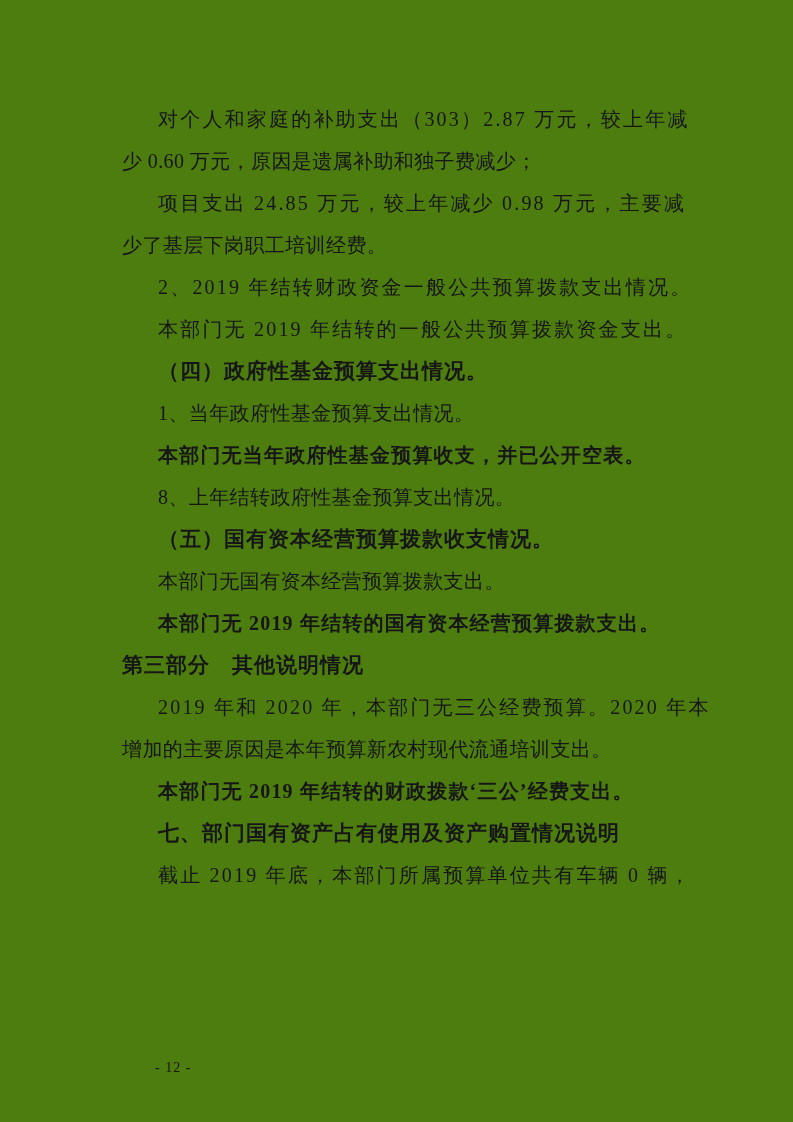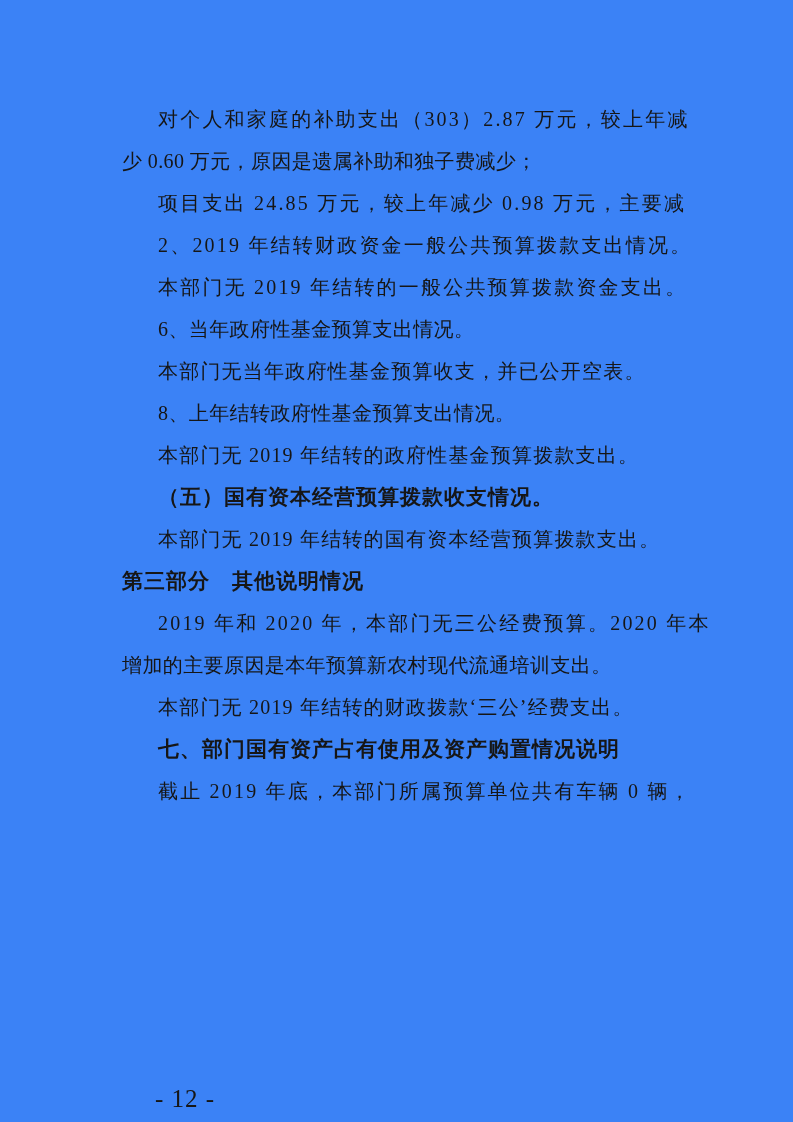--- a/index.html
+++ b/index.html
@@ -1,70 +1,72 @@
 <!DOCTYPE html>
 <html><head>
 <meta charset="utf-8">
 <style>
   html,body { margin:0; padding:0; background:#888; }
   .page {
     position:relative;
     width:793px; height:1122px;
     margin:0 auto;
-    background:#3b82f6;
+    background:#4d7c0f;
     overflow:hidden;
     font-family:"Liberation Serif","DejaVu Serif",serif;
     color:#161616;
   }
   .content {
     position:absolute;
     left:122px; top:98px;
     width:570px;
   }
   .line {
     height:42px;
     line-height:42px;
     font-size:20px;
     white-space:nowrap;
     letter-spacing:0.4px;
   }
   .indent { padding-left:36px; }
   .ls-s { letter-spacing:2.2px; }   
-  .ls-m { letter-spacing:1.2px; }   
+  .ls-m { letter-spacing:1.2px;font-weight:bold; }   
   .bold {
     font-weight:bold;
     font-family:"Liberation Sans","DejaVu Sans",sans-serif;
     font-size:21px;
     letter-spacing:1px;
   }
   .center { text-align:left; padding-left:0; }
   .footer {
     position:absolute;
-    left:155px; top:1084px;
+    left:155px; top:1053px;
     height:30px; line-height:30px;
-    font-size:25px;
+    font-size:14px;
     letter-spacing:1px;
     color:#161616;
   }
 </style>
 </head>
 <body>
 
 <div class="page">
   <div class="content">
     <div class="line indent ls-s">对个人和家庭的补助支出（303）2.87 万元，较上年减</div>
     <div class="line">少 0.60 万元，原因是遗属补助和独子费减少；</div>
     <div class="line indent ls-s">项目支出 24.85 万元，较上年减少 0.98 万元，主要减</div>
+    <div class="line">少了基层下岗职工培训经费。</div>
     <div class="line indent ls-s">2、2019 年结转财政资金一般公共预算拨款支出情况。</div>
     <div class="line indent ls-s">本部门无 2019 年结转的一般公共预算拨款资金支出。</div>
-    <div class="line indent">6、当年政府性基金预算支出情况。</div>
+    <div class="line indent bold">（四）政府性基金预算支出情况。</div>
+    <div class="line indent">1、当年政府性基金预算支出情况。</div>
     <div class="line indent ls-m">本部门无当年政府性基金预算收支，并已公开空表。</div>
     <div class="line indent">8、上年结转政府性基金预算支出情况。</div>
-    <div class="line indent ls-m">本部门无 2019 年结转的政府性基金预算拨款支出。</div>
     <div class="line indent bold">（五）国有资本经营预算拨款收支情况。</div>
+    <div class="line indent">本部门无国有资本经营预算拨款支出。</div>
     <div class="line indent ls-m">本部门无 2019 年结转的国有资本经营预算拨款支出。</div>
     <div class="line bold center">第三部分　其他说明情况</div>
     <div class="line indent ls-s">2019 年和 2020 年，本部门无三公经费预算。2020 年本</div>
     <div class="line">增加的主要原因是本年预算新农村现代流通培训支出。</div>
     <div class="line indent ls-m">本部门无 2019 年结转的财政拨款‘三公’经费支出。</div>
     <div class="line indent bold">七、部门国有资产占有使用及资产购置情况说明</div>
     <div class="line indent ls-s">截止 2019 年底，本部门所属预算单位共有车辆 0 辆，</div>
   </div>
 
   <div class="footer">- 12 -</div>

